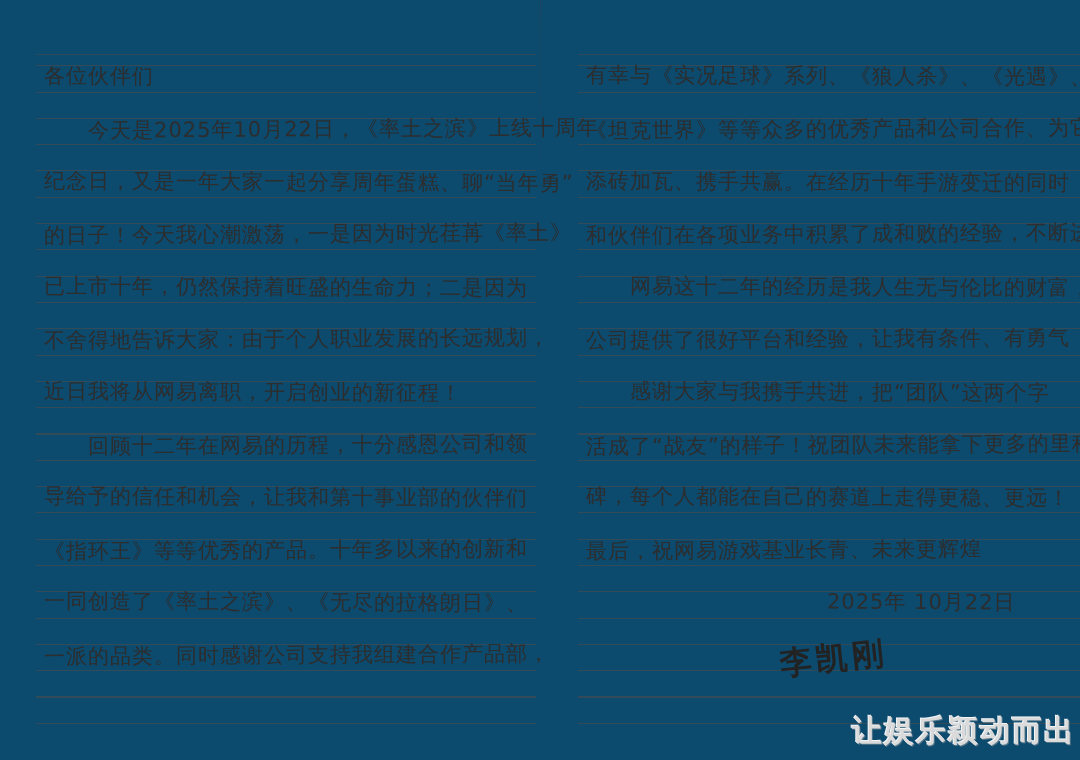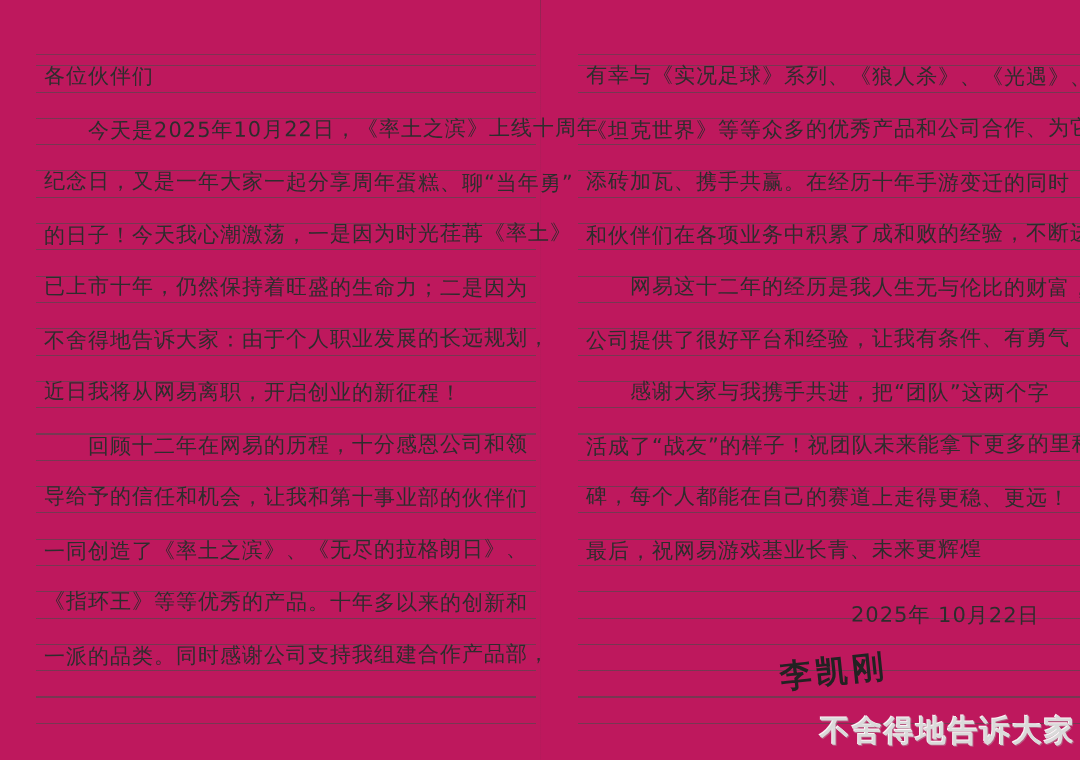--- a/index.html
+++ b/index.html
@@ -5,21 +5,21 @@
   html, body {
     margin: 0;
     padding: 0;
     background: #ffffff;
     font-family: "DejaVu Sans", sans-serif;
   }
   .sheet {
     position: relative;
     width: 1080px;
     height: 760px;
-    background: #be185d;
+    background: #0c4a6e;
     overflow: hidden;
   }
   
   .fold {
     position: absolute;
     left: 540px;
     top: 0;
     width: 1px;
     height: 760px;
     background: linear-gradient(180deg,
@@ -53,22 +53,21 @@
     position: relative;
     height: 52.6px;
     box-sizing: border-box;
     display: flex;
     align-items: flex-end;
     padding: 0 0 4px 8px;
   }
   .row.indent { padding-left: 52px; }
   .row.date-row {
     justify-content: flex-end;
-    padding-right: 40px;
-    margin-top: 13px;
+    padding-right: 64px;
   }
   .row.sig-row {
     justify-content: center;
     padding-bottom: 0;
   }
   .hw {
     font-size: 21px;
     line-height: 1.15;
     color: #2d2d2d;
     letter-spacing: 1px;
@@ -125,24 +124,24 @@
     <div class="row">
       <span class="hw">近日我将从网易离职，开启创业的新征程！</span>
     </div>
     <div class="row indent">
       <span class="hw">回顾十二年在网易的历程，十分感恩公司和领</span>
     </div>
     <div class="row">
       <span class="hw">导给予的信任和机会，让我和第十事业部的伙伴们</span>
     </div>
     <div class="row">
-      <span class="hw">一同创造了《率土之滨》、《无尽的拉格朗日》、</span>
+      <span class="hw">《指环王》等等优秀的产品。十年多以来的创新和</span>
     </div>
     <div class="row">
-      <span class="hw">《指环王》等等优秀的产品。十年多以来的创新和</span>
+      <span class="hw">一同创造了《率土之滨》、《无尽的拉格朗日》、</span>
     </div>
     <div class="row">
       <span class="hw">一派的品类。同时感谢公司支持我组建合作产品部，</span>
     </div>
   </div>
 
   <div class="page page-right">
     <div class="toprule"></div>
     <div class="row">
       <span class="hw">有幸与《实况足球》系列、《狼人杀》、《光遇》、</span>
@@ -175,15 +174,15 @@
       <span class="hw">最后，祝网易游戏基业长青、未来更辉煌</span>
     </div>
     <div class="row date-row">
       <span class="hw">2025年 10月22日</span>
     </div>
     <div class="row sig-row">
       <span class="hw sig">李凯刚</span>
     </div>
   </div>
 
-  <div class="watermark">不舍得地告诉大家</div>
+  <div class="watermark">让娱乐颖动而出</div>
 
 </div>
 
 </body></html>

